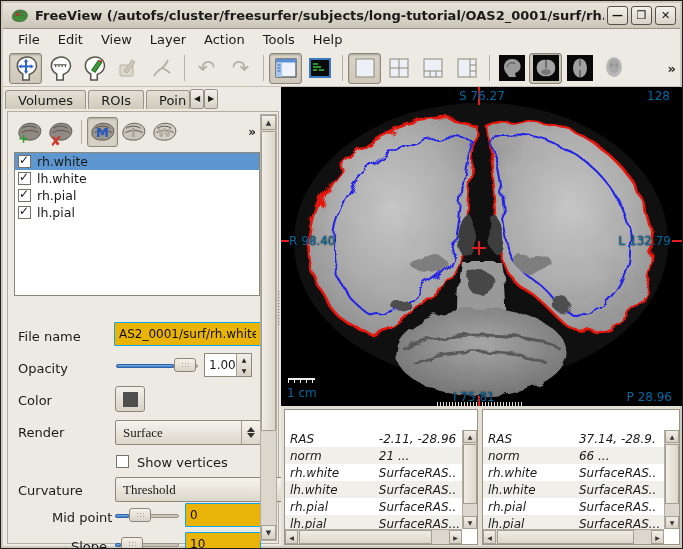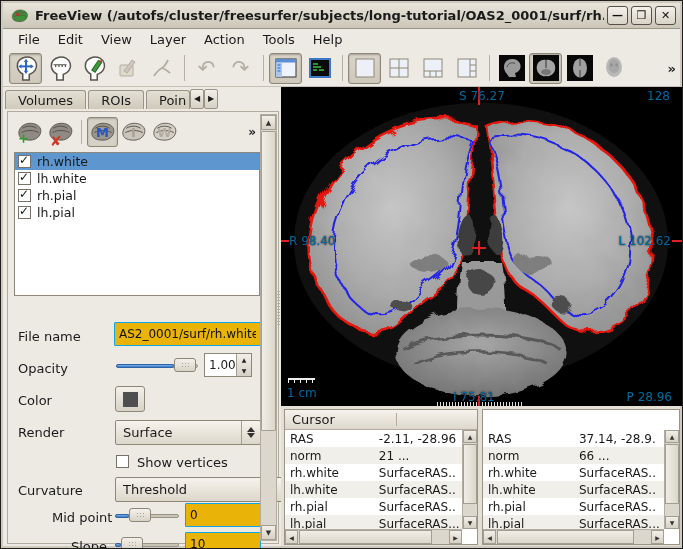--- a/index.html
+++ b/index.html
@@ -75,21 +75,21 @@
   .slider .fill{position:absolute;left:0;top:7px;height:4px;background:linear-gradient(#7db3e8,#3a78c2);border:1px solid #2f64a8;border-radius:2px;}
   .slider .handle{position:absolute;top:1px;width:22px;height:14px;background:linear-gradient(#f4f1ea,#d8d3c6);
     border:1px solid #8d8779;border-radius:3px;}
   .slider .handle::after{content:"";position:absolute;inset:3px 6px;background-image:radial-gradient(#a9a396 35%,#0000 36%);background-size:3px 3px;}
   .spin{position:absolute;width:48px;height:24px;background:#fff;border:1px solid #8d8779;font-size:12px;}
   .spin .val{position:absolute;left:4px;top:4px;}
   .spin .arrs{position:absolute;right:0;top:0;bottom:0;width:15px;background:linear-gradient(#f2efe9,#d6d1c4);
     border-left:1px solid #a39e92;font-size:6px;line-height:11px;text-align:center;color:#222;}
   .combo{position:absolute;height:25px;background:linear-gradient(#f6f3ed,#dcd7ca);border:1px solid #8d8779;
     border-radius:2px;font-size:13px;}
-  .combo .cval{position:absolute;left:7px;top:4px;}
+  .combo .cval{position:absolute;left:7px;top:4px;font-family:Liberation Serif, serif;}
   .combo .carr{position:absolute;right:0;top:0;bottom:0;width:19px;border-left:1px solid #a39e92;
     display:flex;flex-direction:column;align-items:center;justify-content:center;gap:1px;}
   .tri-up{width:0;height:0;border-left:4px solid #0000;border-right:4px solid #0000;border-bottom:5px solid #333;}
   .tri-dn{width:0;height:0;border-left:4px solid #0000;border-right:4px solid #0000;border-top:5px solid #333;}
   .swatchbtn{position:absolute;width:30px;height:26px;background:linear-gradient(#f4f1ea,#d8d3c6);
     border:1px solid #8d8779;border-radius:3px;display:flex;align-items:center;justify-content:center;}
   .swatch{width:15px;height:15px;}
   
   .viewport{position:absolute;left:280px;top:86px;width:401px;height:319px;background:#000;overflow:hidden;}
   .vp-label{position:absolute;color:#0369a1;font-size:12px;white-space:nowrap;text-shadow:0 0 2px #000;}
@@ -98,21 +98,21 @@
     background-image:repeating-linear-gradient(90deg,#ddd 0 1px,#0000 1px 3px);}
   .scalebar{position:absolute;width:27px;height:5px;border-top:2px solid #eee;
     background-image:repeating-linear-gradient(90deg,#eee 0 1px,#0000 1px 6px);}
   
   .infopanel{position:absolute;left:280px;top:405px;right:2px;bottom:2px;background:#e4e0d5;}
   .itable{position:absolute;top:3px;bottom:1px;background:#fff;border:1px solid #9a9488;}
   .itable.cursor{left:3px;width:194px;} .itable.mouse{left:201px;right:0;}
   .ithead{position:absolute;left:0;right:0;top:0;height:20px;background:linear-gradient(#f6f3ed,#ddd8cb);
     border-bottom:1px solid #b2ada0;font-size:13px;padding:2px 0 0 7px;}
   .ithead .coldiv{position:absolute;top:3px;bottom:3px;width:1px;background:#b2ada0;left:58%;}
-  .itbody{position:absolute;left:0;right:15px;top:20px;bottom:15px;overflow:hidden;}
+  .itbody{position:absolute;left:0;right:15px;top:20px;bottom:15px;overflow:hidden;font-style:italic;}
   .irow{height:17px;display:flex;font-size:12px;align-items:center;}
   .irow:nth-child(even){background:#f1efe9;}
   .irow .k{width:53%;padding-left:5px;white-space:nowrap;overflow:hidden;}
   .irow .v{flex:1;white-space:nowrap;overflow:hidden;}
   .it-vsb{position:absolute;right:0;top:20px;bottom:15px;width:15px;background:#dbd7cc;border-left:1px solid #b2ada0;}
   .it-vsb .arr{position:absolute;left:0;right:0;height:13px;background:linear-gradient(#f2efe9,#d6d1c4);
     border:1px solid #a39e92;font-size:6px;text-align:center;line-height:12px;color:#333;}
   .it-vsb .arr.up{top:0;}.it-vsb .arr.dn{bottom:0;}
   .it-vsb .thumb{position:absolute;left:0;right:0;top:14px;height:60px;background:linear-gradient(90deg,#f0ede6,#dcd7ca);border:1px solid #a39e92;}
   .it-hsb{position:absolute;left:0;right:15px;bottom:0;height:15px;background:#dbd7cc;border-top:1px solid #b2ada0;}
@@ -457,38 +457,34 @@
     </svg>
 
     <div class="redtick" style="left:197px;top:0;width:2px;height:18px"></div>
     <span class="vp-label" style="left:178px;top:2px">S 76.27</span>
     <span class="vp-label" style="right:12px;top:2px">128</span>
 
     <div class="redtick" style="left:0;top:153px;width:8px;height:2px"></div>
     <span class="vp-label" style="left:8px;top:147px">R 98.40</span>
 
     <div class="redtick" style="right:0;top:153px;width:10px;height:2px"></div>
-    <span class="vp-label" style="right:11px;top:147px">L 102.62</span>
+    <span class="vp-label" style="right:11px;top:147px">L 132.79</span>
 
     <div class="scalebar" style="left:7px;bottom:23px"></div>
     <span class="vp-label" style="left:6px;bottom:6px">1 cm</span>
 
     <div class="dotrule" style="left:156px"></div>
     <div class="redtick" style="left:197px;bottom:0;width:2px;height:10px"></div>
     <span class="vp-label" style="left:172px;bottom:2px">I 75.81</span>
     <span class="vp-label" style="right:10px;bottom:2px">P 28.96</span>
   </div>
 
   <div class="infopanel">
 
     <div class="itable cursor">
-      <div class="ithead">
-        <span>Cursor</span>
-        <div class="coldiv"></div>
-      </div>
       <div class="itbody">
         <div class="irow">
             <span class="k">RAS</span>
             <span class="v">-2.11, -28.96</span>
           </div>
         <div class="irow">
             <span class="k">norm</span>
             <span class="v">21 ...</span>
           </div>
         <div class="irow">

